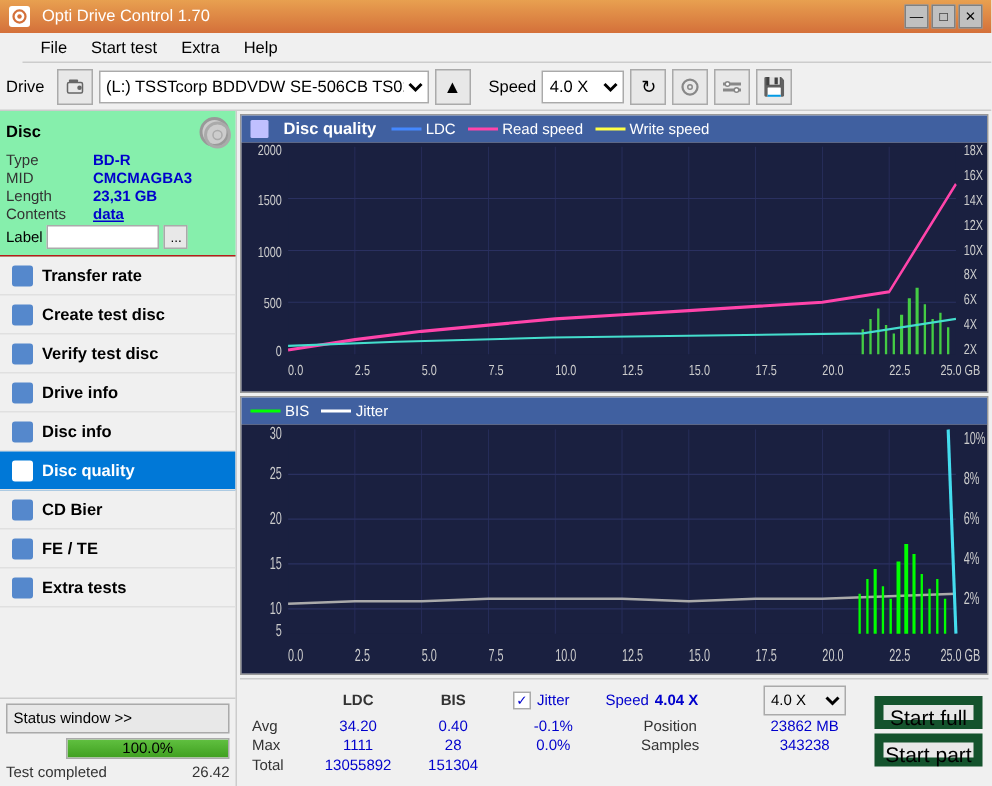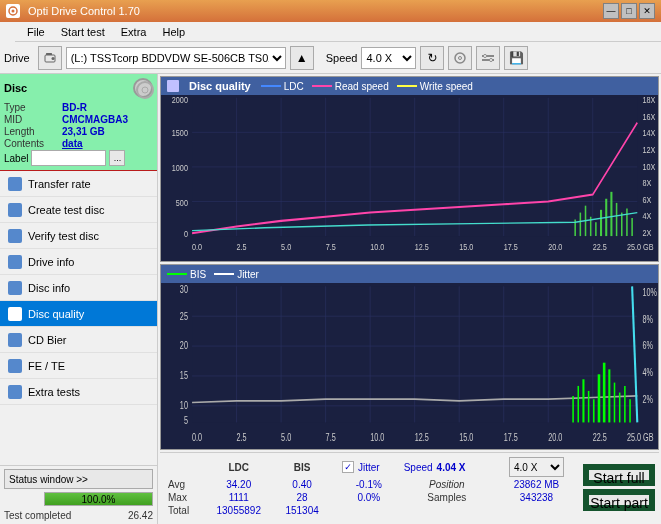--- a/index.html
+++ b/index.html
@@ -85,21 +85,21 @@
     .disc-title { font-weight: bold; font-size: 11px; }
     .disc-icon { width: 20px; height: 20px; background: #ccc; border-radius: 50%; border: 2px solid #999; }
     .disc-info-row { display: flex; font-size: 10px; margin-bottom: 1px; }
     .disc-info-label { width: 58px; color: #333; }
     .disc-info-value { color: #0000cc; font-weight: bold; }
     .disc-info-value.data-link { color: #0000cc; text-decoration: underline; cursor: pointer; }
     .label-row { display: flex; align-items: center; gap: 3px; font-size: 10px; }
     .label-input { height: 16px; width: 75px; border: 1px solid #aaa; font-size: 10px; }
     .label-btn { width: 16px; height: 16px; background: #e8e8e8; border: 1px solid #aaa; font-size: 9px; cursor: pointer; display: flex; align-items: center; justify-content: center; }
 
-    .sidebar-nav { flex: 1; overflow-y: auto; }
+    .sidebar-nav { flex: 1; overflow-y: auto; font-weight: bold; }
     .nav-item {
       height: 26px;
       display: flex;
       align-items: center;
       padding: 0 8px;
       cursor: pointer;
       font-size: 11px;
       gap: 6px;
       border-bottom: 1px solid #e0e0e0;
     }
@@ -569,21 +569,21 @@
                 <option>4.0 X</option>
               </select>
             </td>
           </tr>
           <tr>
             <td class="label">Avg</td>
             <td>34.20</td>
             <td>0.40</td>
             <td></td>
             <td>-0.1%</td>
-            <td style="color:#333;font-style:italic;">Position</td>
+            <td style="color:#333;">Position</td>
             <td>23862 MB</td>
           </tr>
           <tr>
             <td class="label">Max</td>
             <td>1111</td>
             <td>28</td>
             <td></td>
             <td>0.0%</td>
             <td style="color:#333;">Samples</td>
             <td>343238</td>

